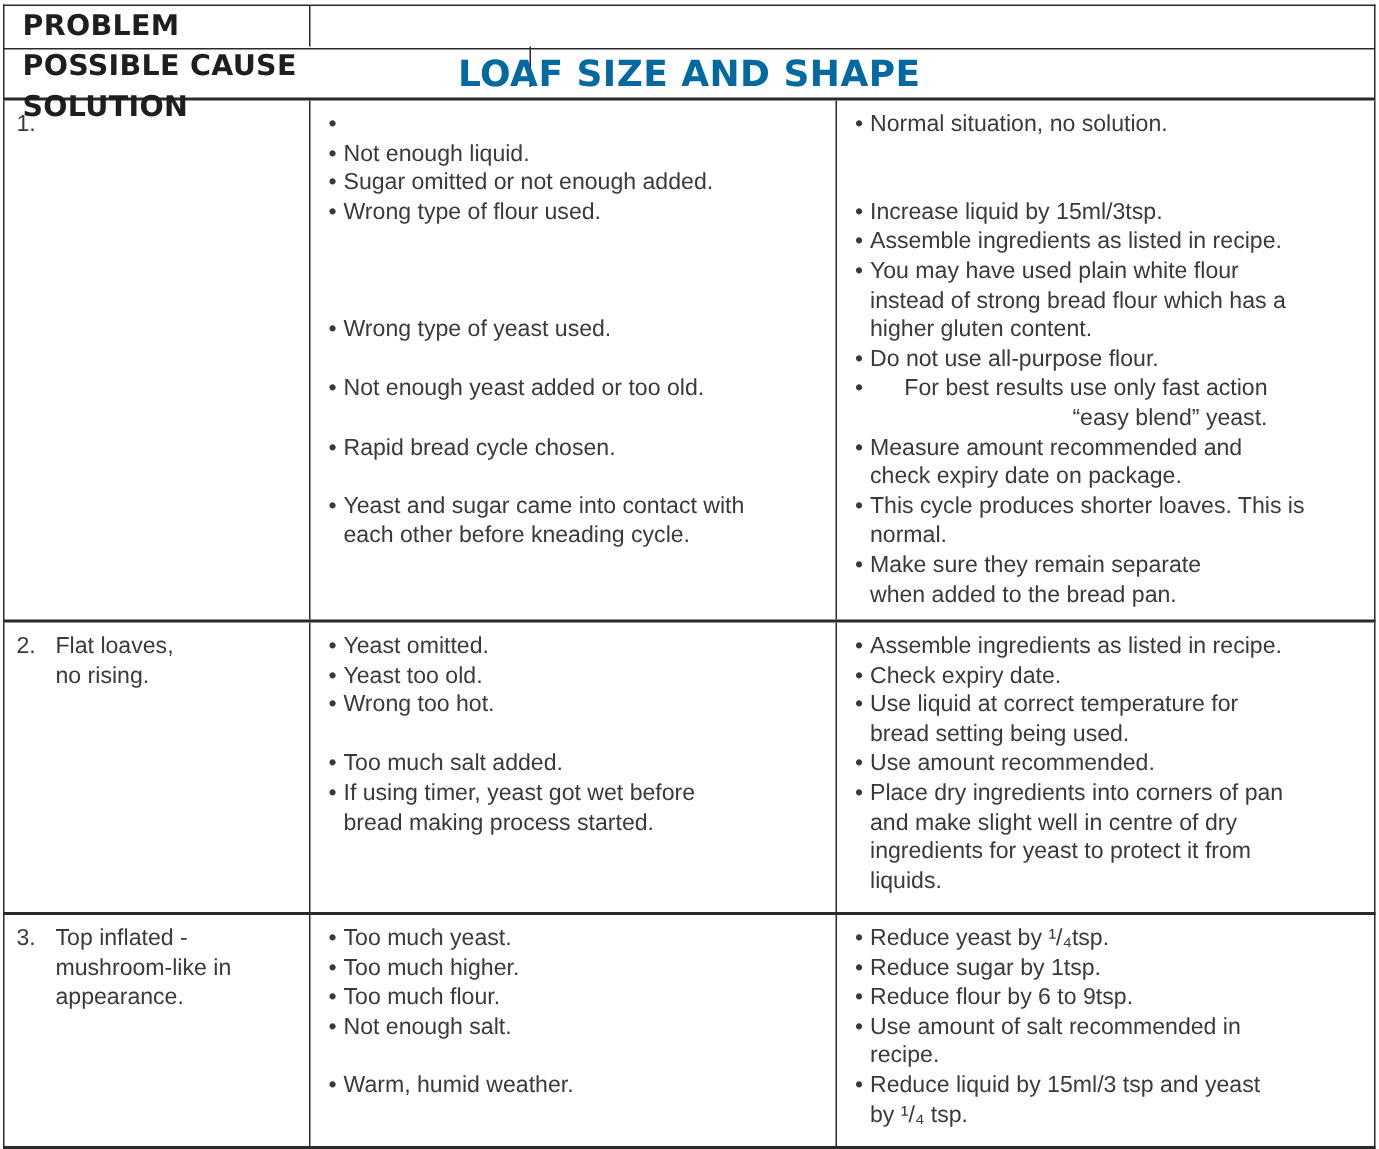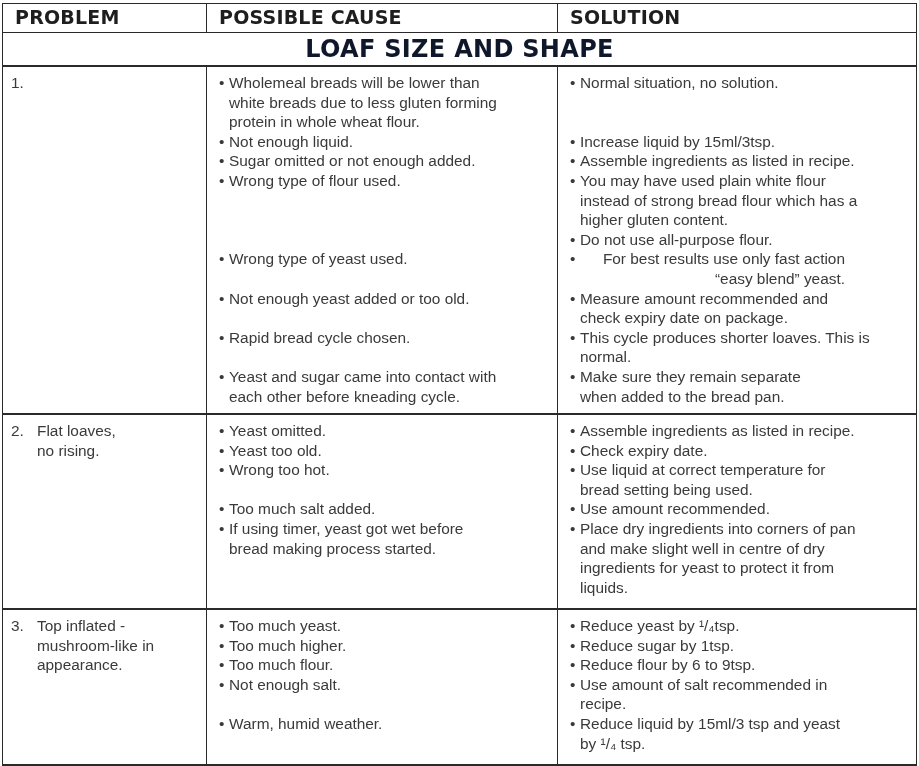--- a/index.html
+++ b/index.html
@@ -1,27 +1,27 @@
 <!DOCTYPE html>
 <html><head>
 <meta charset="utf-8">
 <style>
   html, body { margin: 0; padding: 0; background: #ffffff; }
   body { width: 919px; height: 766px; overflow: hidden; position: relative;
          font-family: "Liberation Sans", sans-serif; color: #333; }
   .tbl { position: absolute; left: 2px; top: 3px; width: 915px; }
-  .hdr { display: flex; height: 28px; border: 1.5px solid #2a2a2a; border-bottom: none; }
+  .hdr { display: flex; height: 28px; border: 1.5px solid #2a2a2a; border-bottom: none; flex-direction: column; }
   .hdr > div { font-family: "DejaVu Sans", sans-serif; font-weight: bold; font-size: 19px;
                color: #1e1e1e; padding-left: 12px; line-height: 27px; box-sizing: border-box; letter-spacing: 0.2px; }
   .c1 { width: 204px; border-right: 1.5px solid #2a2a2a; box-sizing: border-box; }
   .c2 { width: 351px; border-right: 1.5px solid #2a2a2a; box-sizing: border-box; }
   .c3 { flex: 1; box-sizing: border-box; }
   .section { height: 32px; border: 1.5px solid #2a2a2a; border-bottom: 2px solid #2a2a2a;
              text-align: center; font-family: "DejaVu Sans", sans-serif; font-weight: bold;
-             font-size: 24px; line-height: 32px; color: #0f172a; letter-spacing: 0.3px; }
+             font-size: 24px; line-height: 32px; color: #0369a1; letter-spacing: 0.3px; }
   .row { display: flex; border-left: 1.5px solid #2a2a2a; border-right: 1.5px solid #2a2a2a;
          border-bottom: 2px solid #2a2a2a; }
   .row > div { padding-top: 6px; font-size: 15.4px; line-height: 19.6px; color: #3a3a3a; }
   .prob { display: flex; padding-left: 8px; }
   .prob .num { width: 26px; flex: none; }
   .prob .txt { width: 150px; }
   .cause, .sol { padding-left: 12px; }
   .item { display: flex; }
   .item .b { width: 10px; flex: none; }
   .item .t { flex: 1; padding-right: 10px; }
@@ -38,21 +38,20 @@
   </div>
   <div class="section">LOAF SIZE AND SHAPE</div>
 
   <div class="row" style="height:346px;">
     <div class="c1 prob">
       <span class="num">1.</span>
     </div>
     <div class="c2 cause">
       <div class="item">
           <span class="b">•</span>
-          <span class="t" style="width:270px;flex:none;">Wholemeal breads will be lower than white breads due to less gluten forming protein in whole wheat flour.</span>
         </div>
       <div class="item">
           <span class="b">•</span>
           <span class="t">Not enough liquid.</span>
         </div>
       <div class="item">
           <span class="b">•</span>
           <span class="t">Sugar omitted or not enough added.</span>
         </div>
       <div class="item">

